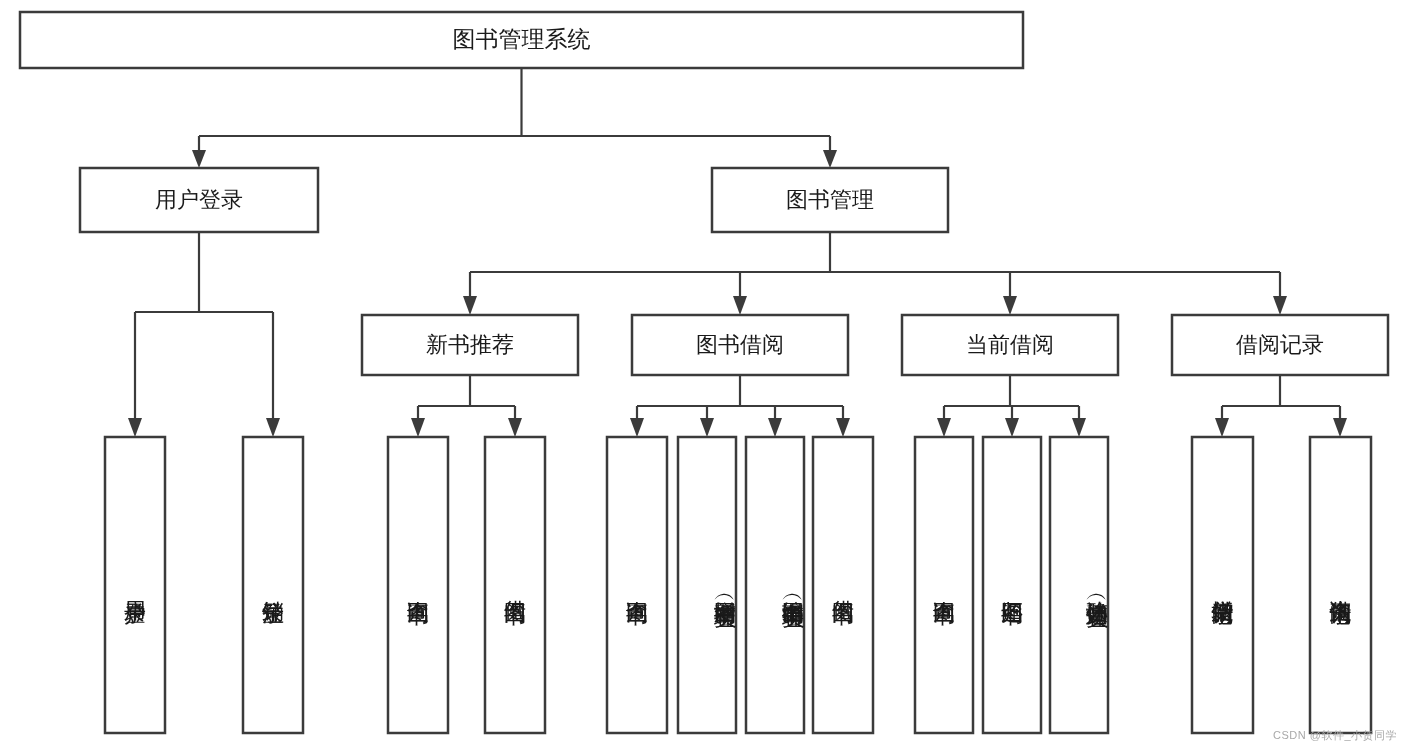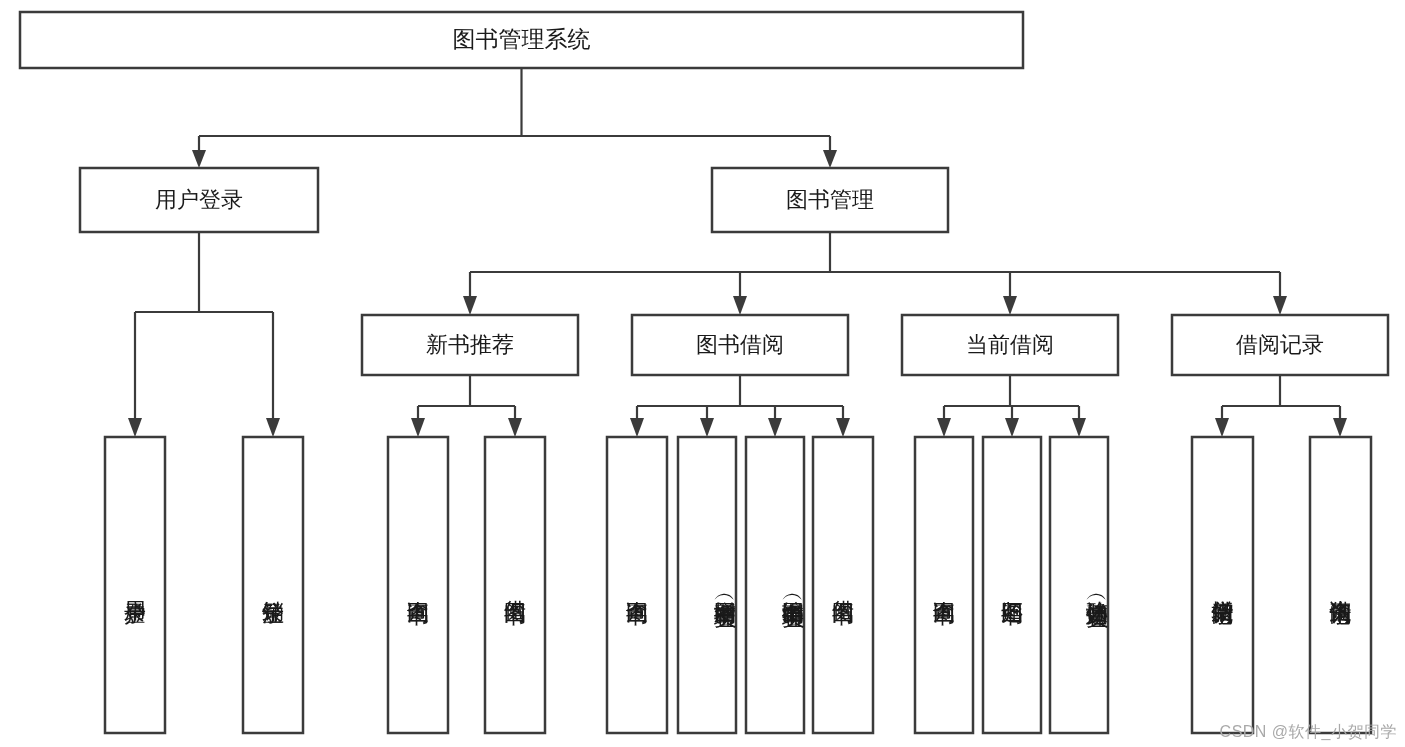--- a/index.html
+++ b/index.html
@@ -69,21 +69,21 @@
     justify-content: center;
     white-space: nowrap;
     pointer-events: none;
     user-select: none;
   }
   .watermark {
     position: absolute;
     right: 8px;
     bottom: 4px;
     font-family: "Liberation Sans", "DejaVu Sans", sans-serif;
-    font-size: 16px;
+    font-size: 11px;
     color: #a9a9a9;
     letter-spacing: 0.5px;
     user-select: none;
   }
 </style>
 </head>
 <body>
 
 <div id="diagram-root">
 

